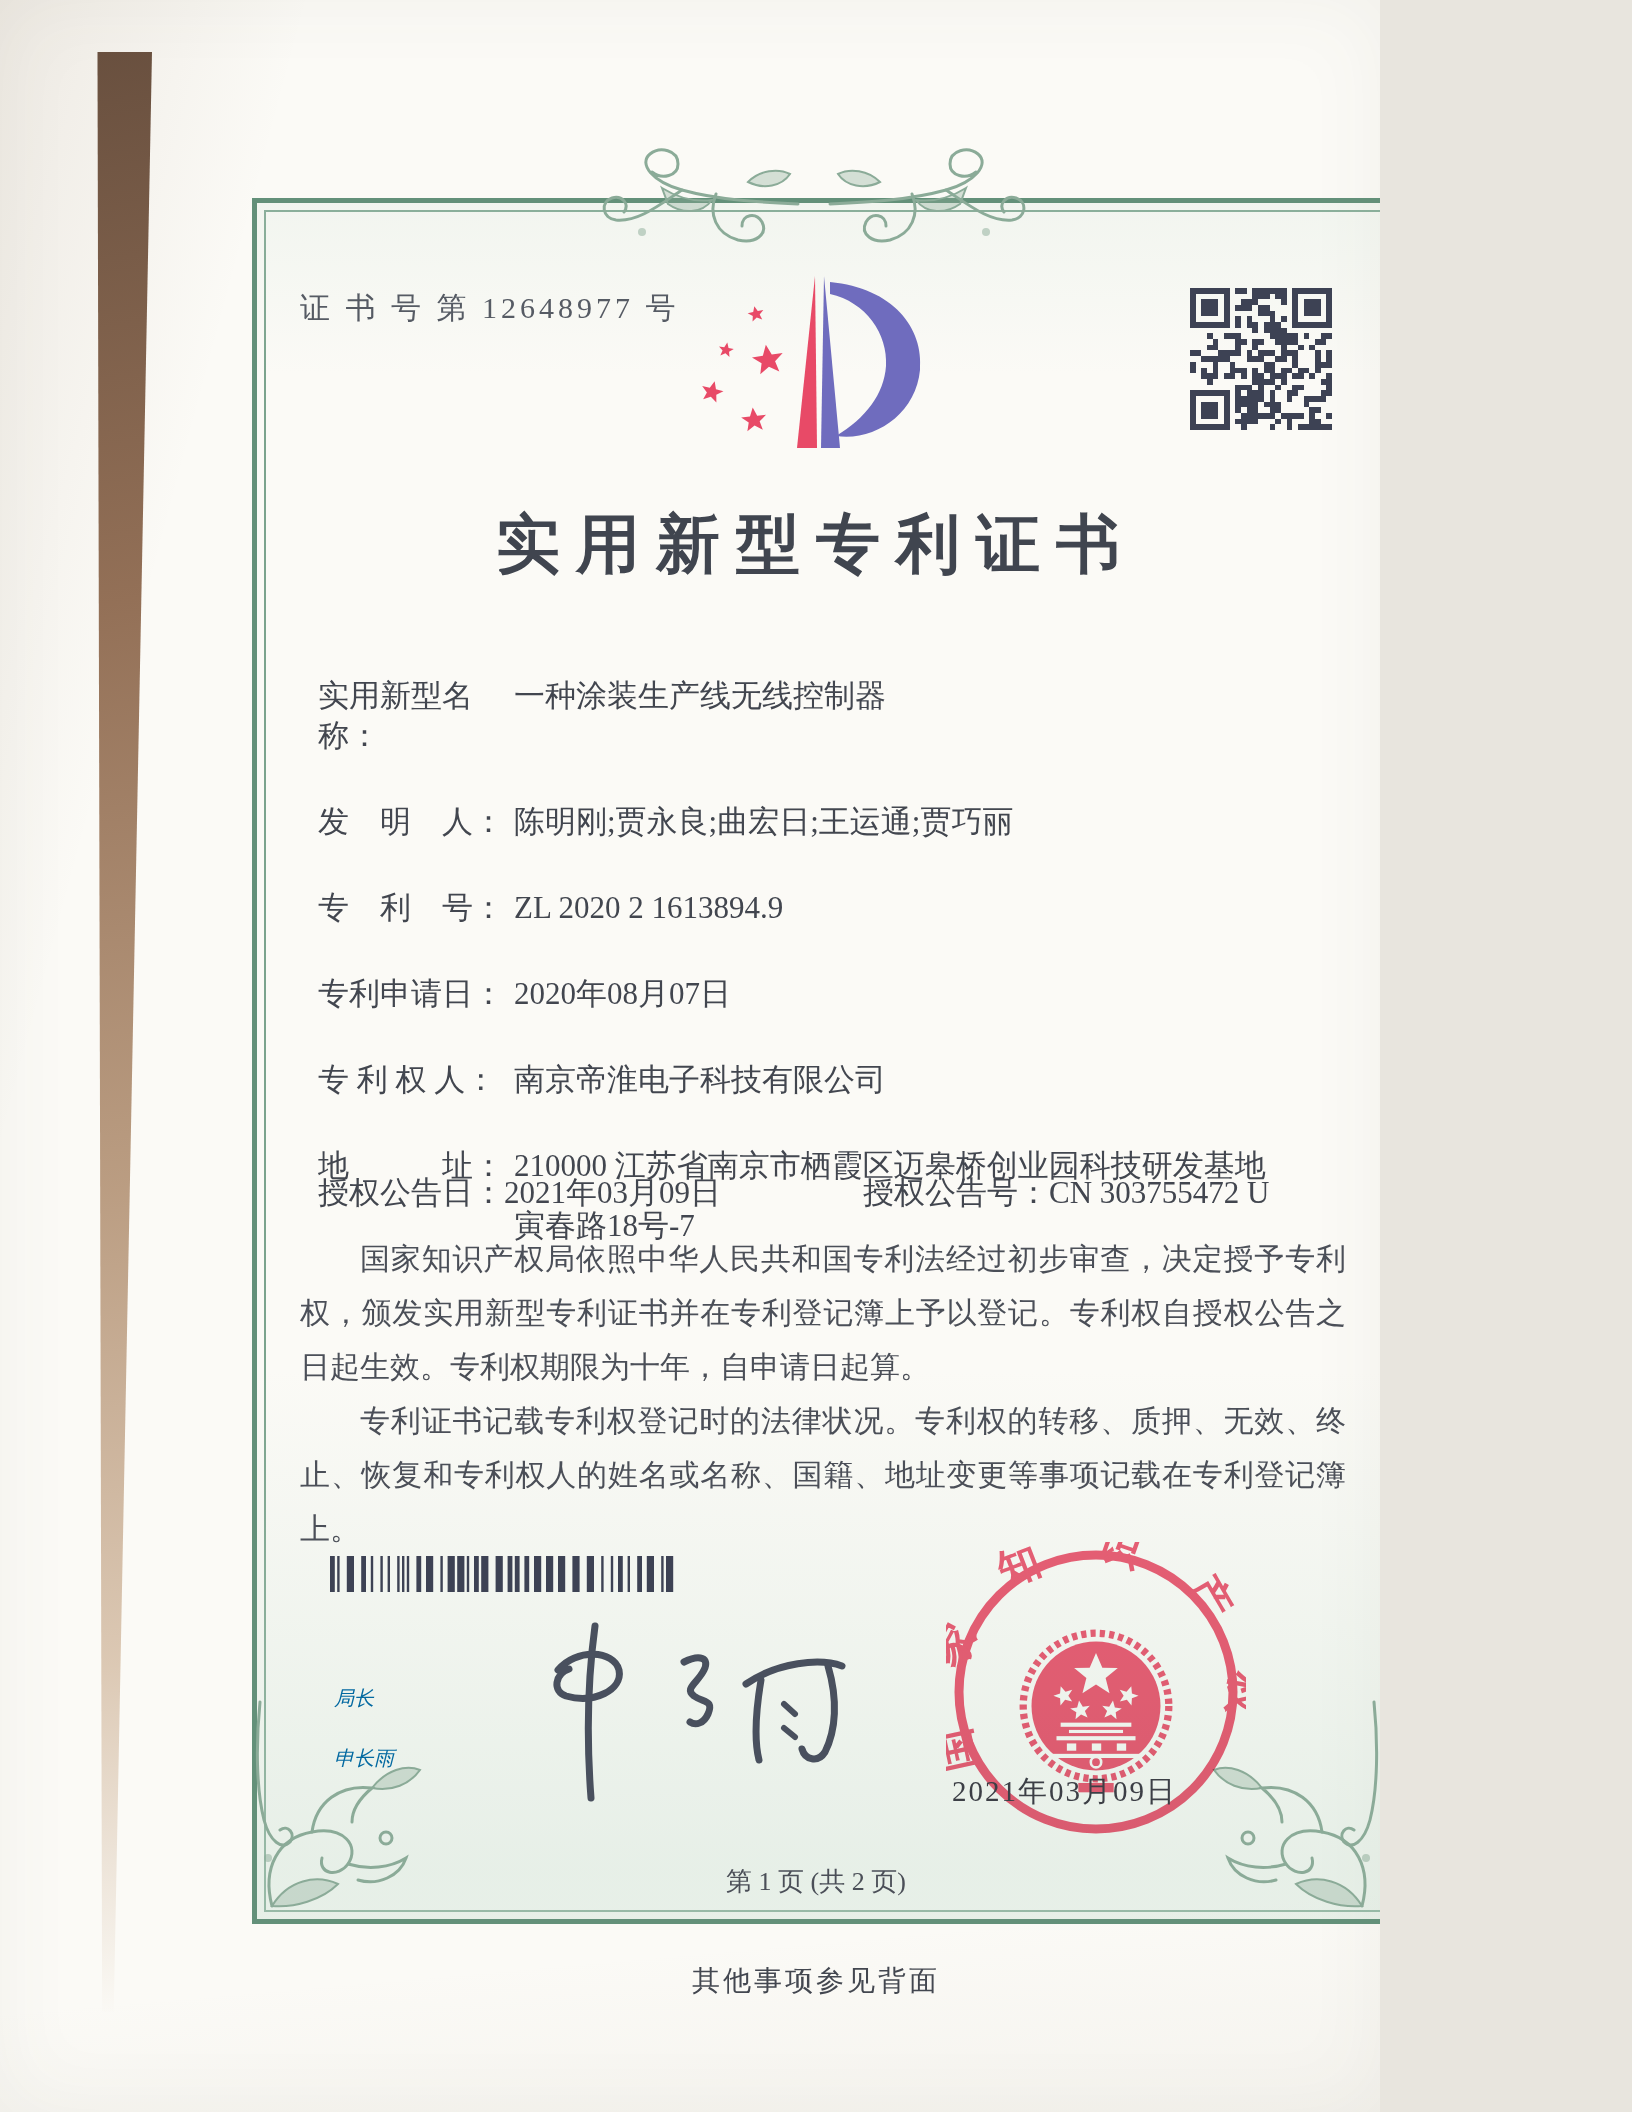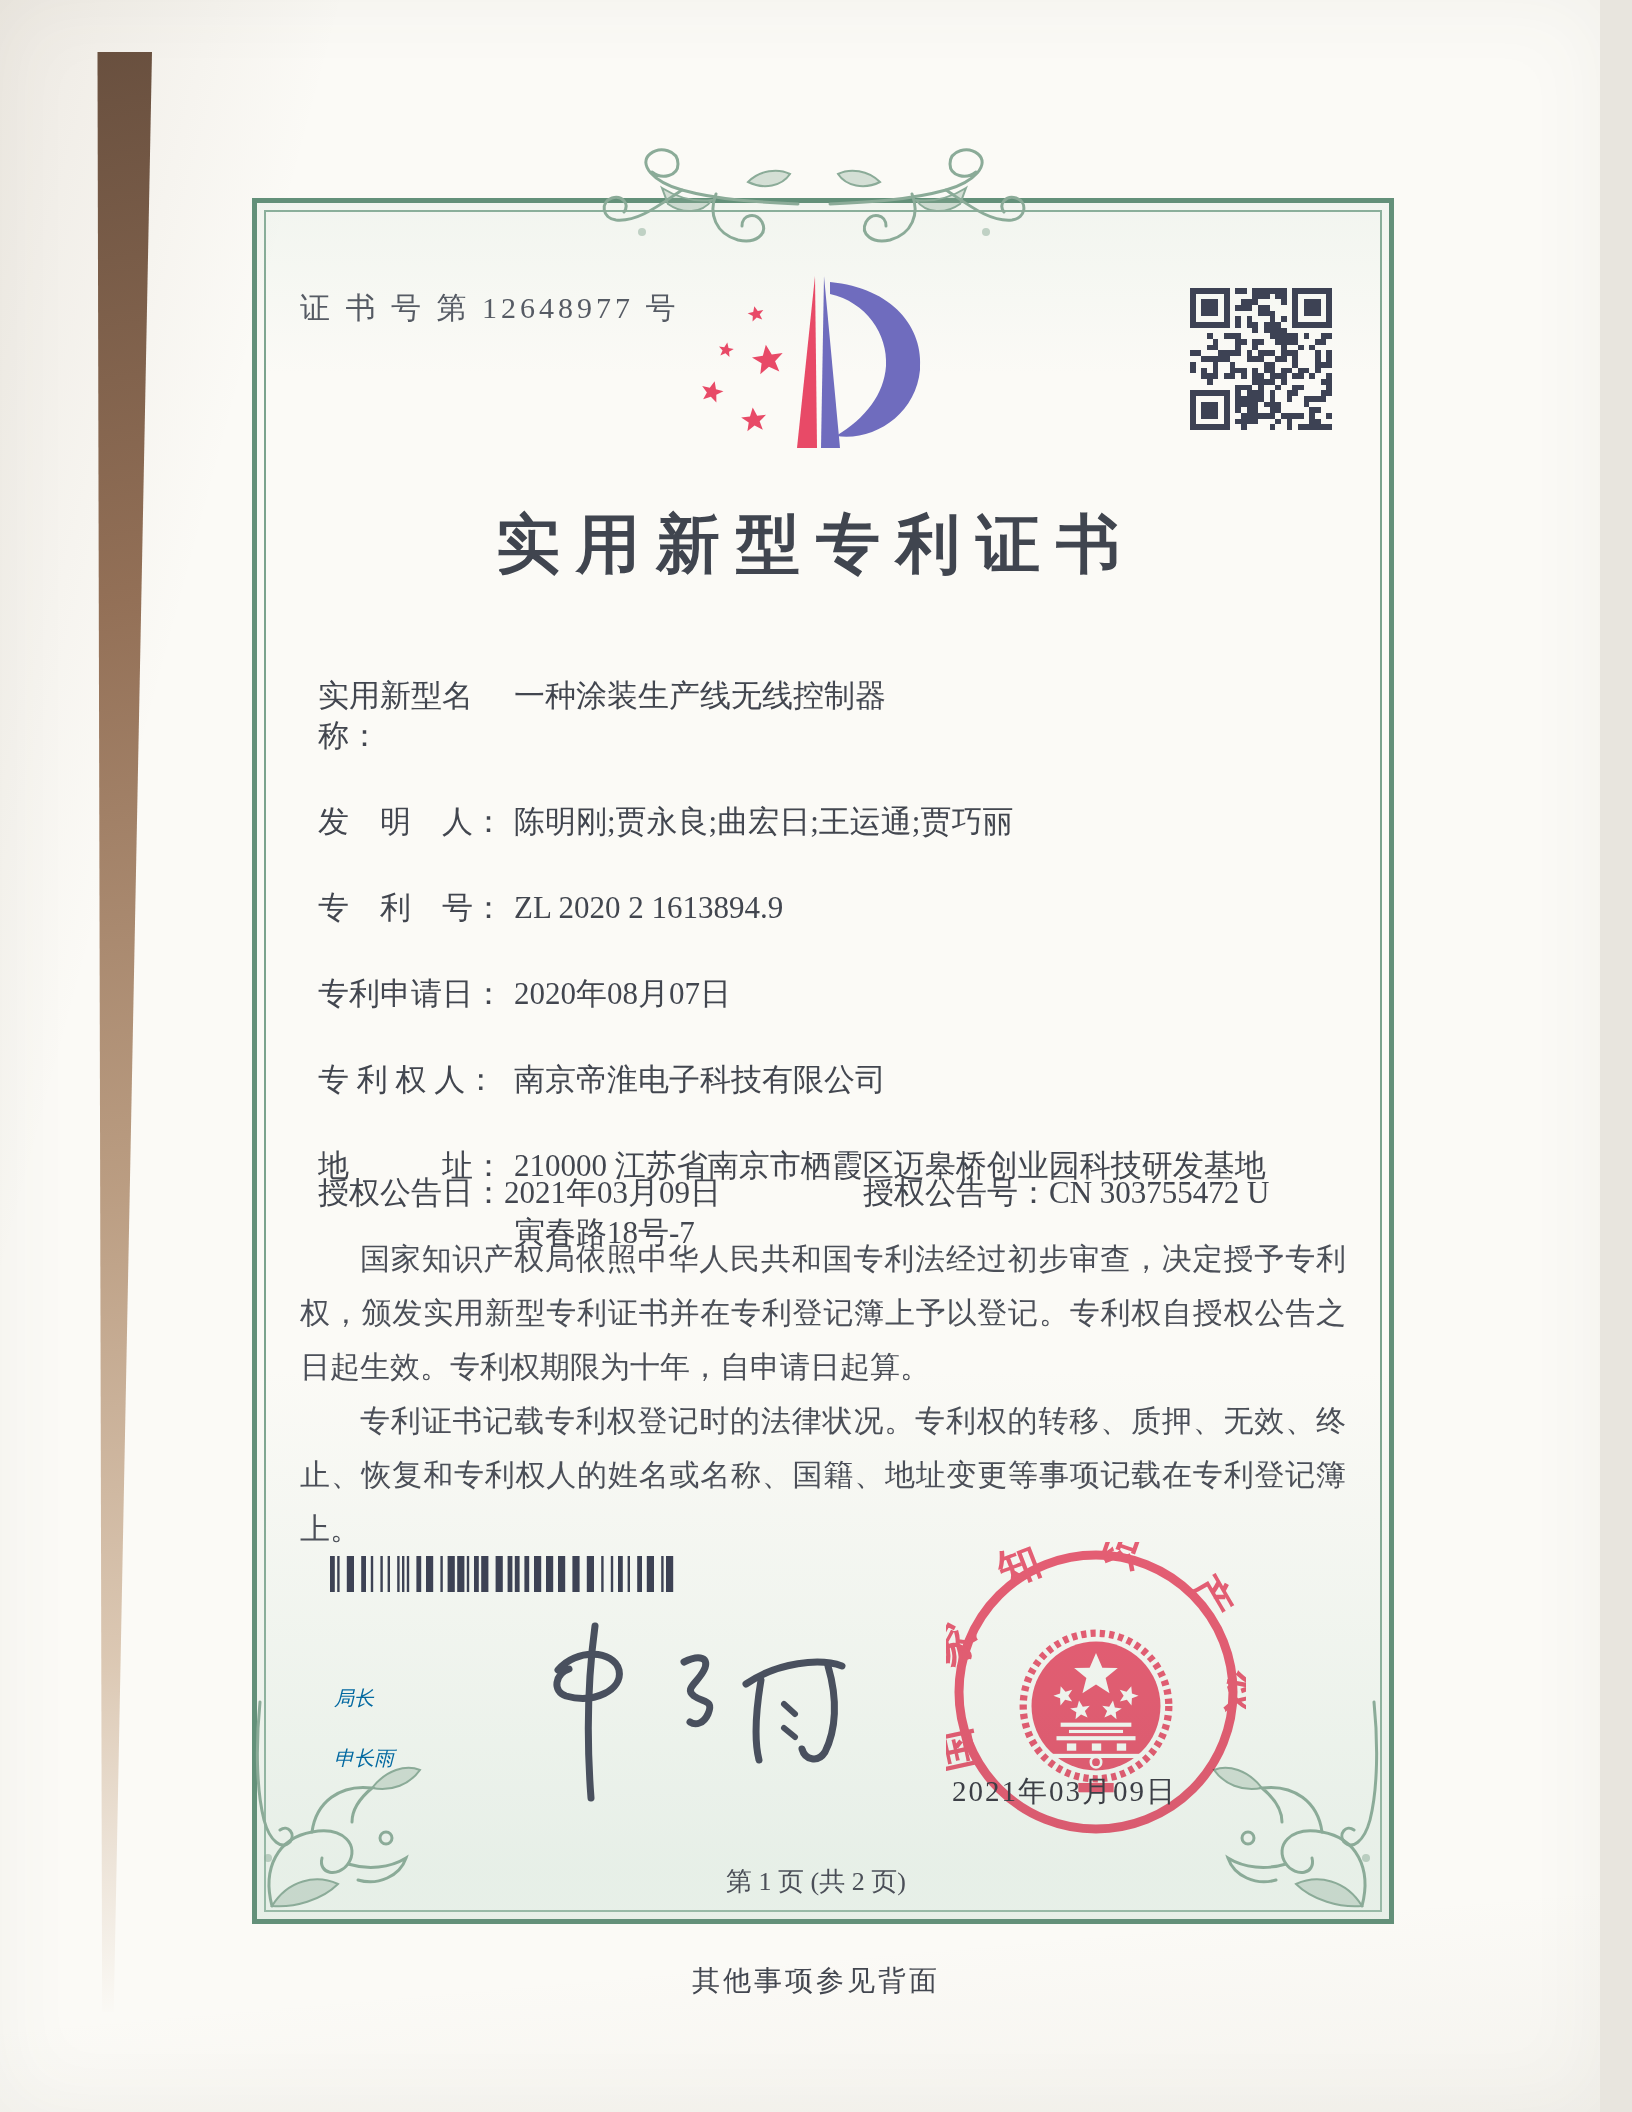--- a/index.html
+++ b/index.html
@@ -2,21 +2,21 @@
 <html style="--seal: #ee5570; --green: #639079; --orn: #8bab98; --navy: #3d4254;"><head>
 <meta charset="utf-8">
 <style>
   :root{
     --green:#639079; --green-thin:#7ba38d; --orn:#8bab98;
     --seal:#ee5570; --ink:#42464f; --ink-light:#565b64; --navy:#3d4254;
     --paper:#fbfaf6;
   }
   html,body{margin:0;padding:0;}
   body{background:#e8e5de;font-family:"Liberation Serif","DejaVu Serif",serif;}
-  .page{position:relative;width:1600px;height:2112px;background:var(--paper);overflow:hidden;
+  .page{position:relative;width:1380px;height:2112px;background:var(--paper);overflow:hidden;
         box-shadow:inset 0 0 80px rgba(90,80,60,.06);}
   .shade{position:absolute;inset:0;pointer-events:none;
         background:linear-gradient(105deg,rgba(120,90,60,.10),rgba(255,255,255,0) 16%),
                    linear-gradient(355deg,rgba(160,150,130,.07),rgba(255,255,255,0) 10%);}
   .binding{position:absolute;left:94px;top:52px;width:58px;height:1960px;opacity:.92;
         background:linear-gradient(172deg,#5d4230,#8a6449 28%,#b59578 58%,#d9c4ae 82%,rgba(217,196,174,0));
         clip-path:polygon(6% 0,100% 0,34% 100%,14% 100%);}
   
   .frame{position:absolute;left:252px;top:198px;width:1132px;height:1716px;
         border:5px solid var(--green);}
@@ -27,21 +27,21 @@
   .orn{position:absolute;pointer-events:none;}
   
   .abs{position:absolute;}
   .cert-no{left:300px;top:288px;font-size:30px;letter-spacing:4px;color:var(--ink-light);}
   .title{left:0;top:486px;width:1632px;text-align:center;font-size:64px;font-weight:600;
          letter-spacing:16px;color:#40454f;margin-top:15px;}
   .fields{left:318px;top:676px;width:1000px;font-size:31px;color:var(--ink);}
   .field-row{margin-bottom:46px;line-height:40px;}
   .field-label{display:inline-block;width:196px;vertical-align:top;}
   .field-val{display:inline-block;vertical-align:top;max-width:780px;}
-  .val-line2{margin-left:196px;margin-top:27px;}
+  .val-line2{margin-left:196px;margin-top:20px;}
   .grant-row{left:318px;top:1172px;font-size:31px;color:var(--ink);width:1060px;}
   .grant-left{display:inline-block;width:545px;}
   .paras{left:300px;top:1232px;width:1046px;font-size:30px;line-height:54px;
          color:#4b4f58;text-align:justify;}
   .paras p{margin:0;text-indent:2em;}
   .barcode-box{left:330px;top:1556px;width:346px;height:36px;}
   .director{left:334px;top:1668px;font-size:20px;color:#0369a1;line-height:60px;font-style:italic;}
   .sig-box{left:498px;top:1608px;width:370px;height:210px;}
   .seal-box{left:946px;top:1542px;width:300px;height:300px;opacity:.93;mix-blend-mode:multiply;}
   .seal-date{left:952px;top:1772px;font-size:29px;letter-spacing:2px;color:#3c3f46;z-index:6;}

